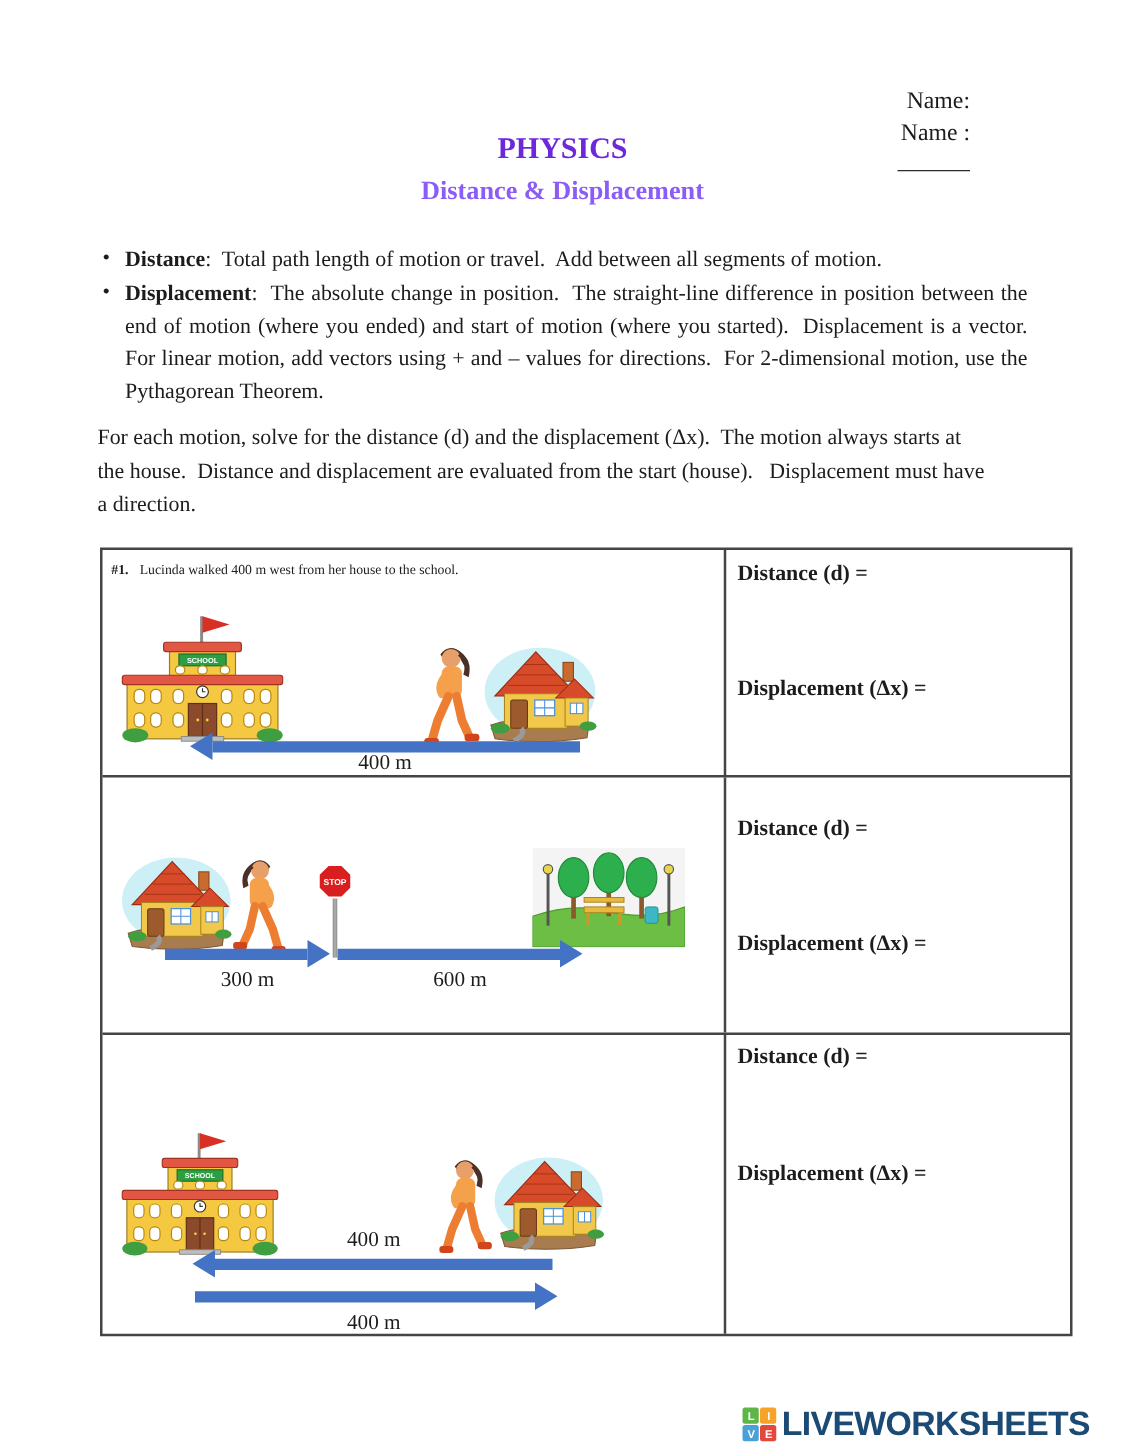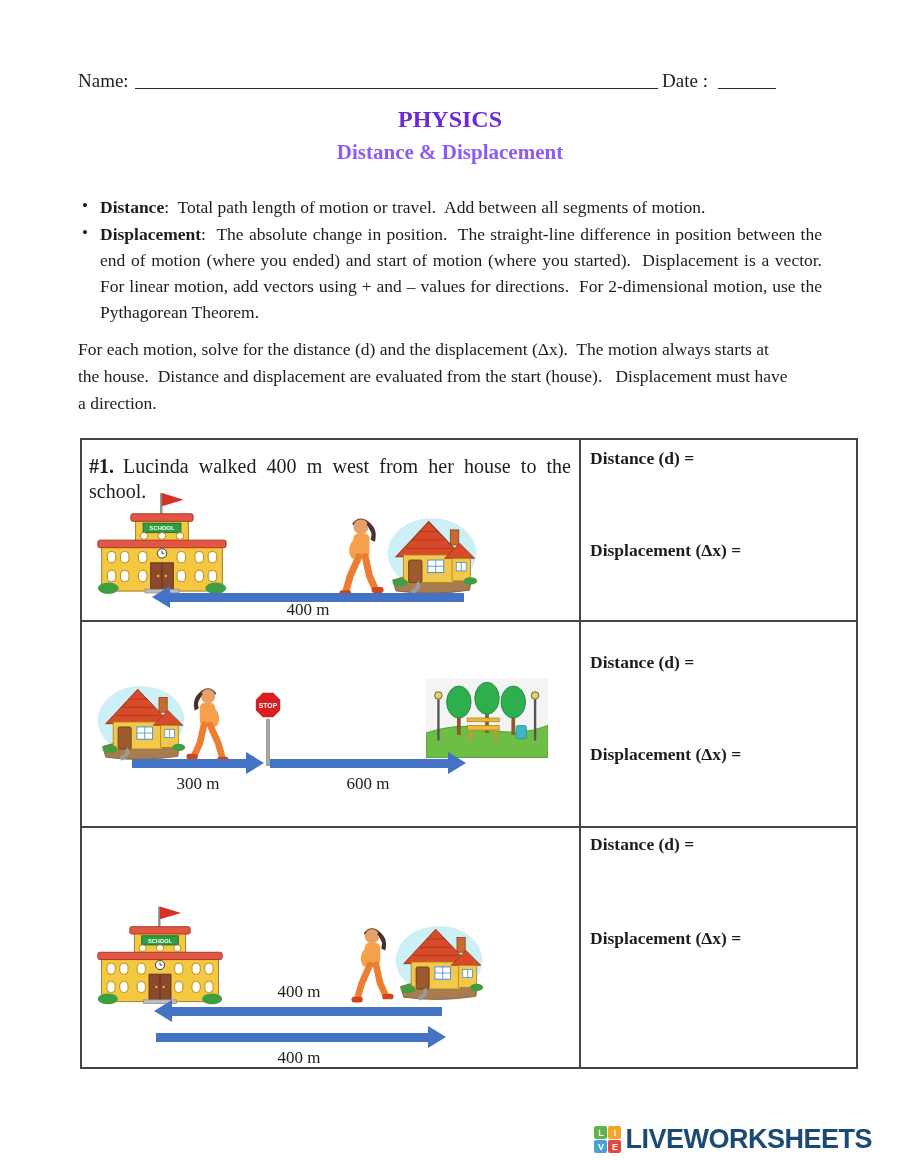--- a/index.html
+++ b/index.html
@@ -2,21 +2,21 @@
 <html><head>
 <meta charset="utf-8">
 <style>
   html,body{margin:0;padding:0;background:#e9e9e9;}
   .page{
     position:relative;width:900px;height:1161px;margin:0 auto;
     background:#ffffff;overflow:hidden;
     font-family:"Liberation Serif","DejaVu Serif",serif;color:#1c1c1c;
   }
   
-  .name-date-row{position:absolute;left:78px;top:70px;width:698px;display:flex;align-items:flex-end;font-size:19px;}
+  .name-date-row{position:absolute;left:78px;top:70px;width:698px;display:flex;align-items:flex-end;font-size:19px;flex-direction:column;}
   .nd-label{white-space:pre;}
   .name-line{flex:1;border-bottom:1.5px solid #2a2a2a;margin:0 4px 3px 6px;height:18px;}
   .date-line{width:58px;border-bottom:1.5px solid #2a2a2a;margin:0 0 3px 10px;height:18px;}
   
   .title{position:absolute;left:0;top:106px;width:100%;text-align:center;
     font-size:24px;font-weight:bold;color:#6d28d9;}
   .subtitle{position:absolute;left:0;top:140px;width:100%;text-align:center;
     font-size:21px;font-weight:bold;color:#8b5cf6;}
   
   .defs{position:absolute;left:78px;top:194px;width:744px;margin:0;padding:0;list-style:none;}
@@ -29,21 +29,21 @@
   
   .worksheet-table{position:absolute;left:80px;top:438px;width:778px;border:2px solid #444;box-sizing:border-box;}
   .row{display:flex;box-sizing:border-box;}
   .row + .row{border-top:2px solid #444;}
   .row1{height:180px;}
   .row2{height:206px;}
   .row3{height:241px;}
   .cell{position:relative;box-sizing:border-box;}
   .cell.left{width:499px;border-right:2px solid #444;}
   .cell.right{flex:1;}
-  .ptext{margin:0;padding:14px 8px 0 7px;font-size:20px;line-height:25px;text-align:justify;white-space:pre-wrap;}
+  .ptext{margin:0;padding:4px 8px 0 7px;font-size:11px;line-height:25px;text-align:justify;white-space:pre-wrap;}
   .pnum{font-weight:bold;margin-right:9px;}
   .ans{position:absolute;left:9px;font-weight:bold;font-size:17.5px;}
   
   .il{position:absolute;}
   .il svg{display:block;width:100%;height:100%;}
   
   .harrow{position:absolute;display:flex;align-items:center;height:22px;}
   .harrow .bar{flex:1;height:9px;background:#4472c4;}
   .head-left{width:0;height:0;border-top:11px solid transparent;border-bottom:11px solid transparent;border-right:18px solid #4472c4;}
   .head-right{width:0;height:0;border-top:11px solid transparent;border-bottom:11px solid transparent;border-left:18px solid #4472c4;}
@@ -156,21 +156,21 @@
       <rect x="96" y="50" width="11" height="14" rx="2" fill="#3bb8c3" stroke="#248e98" stroke-width="0.8"></rect>
     </g>
   </defs>
 </svg>
 
 <div class="page">
 
   <div class="name-date-row">
     <span class="nd-label">Name:</span>
     <span class="name-line"></span>
-    <span class="nd-label">Date :</span>
+    <span class="nd-label">Name :</span>
     <span class="date-line"></span>
   </div>
 
   <div class="title">PHYSICS</div>
   <div class="subtitle">Distance &amp; Displacement</div>
 
   <ul class="defs">
     <li>
       <span class="bullet">•</span><b>Distance</b><span class="dtext">:  Total path length of motion or travel.  Add between all segments of motion.</span>
     </li>

